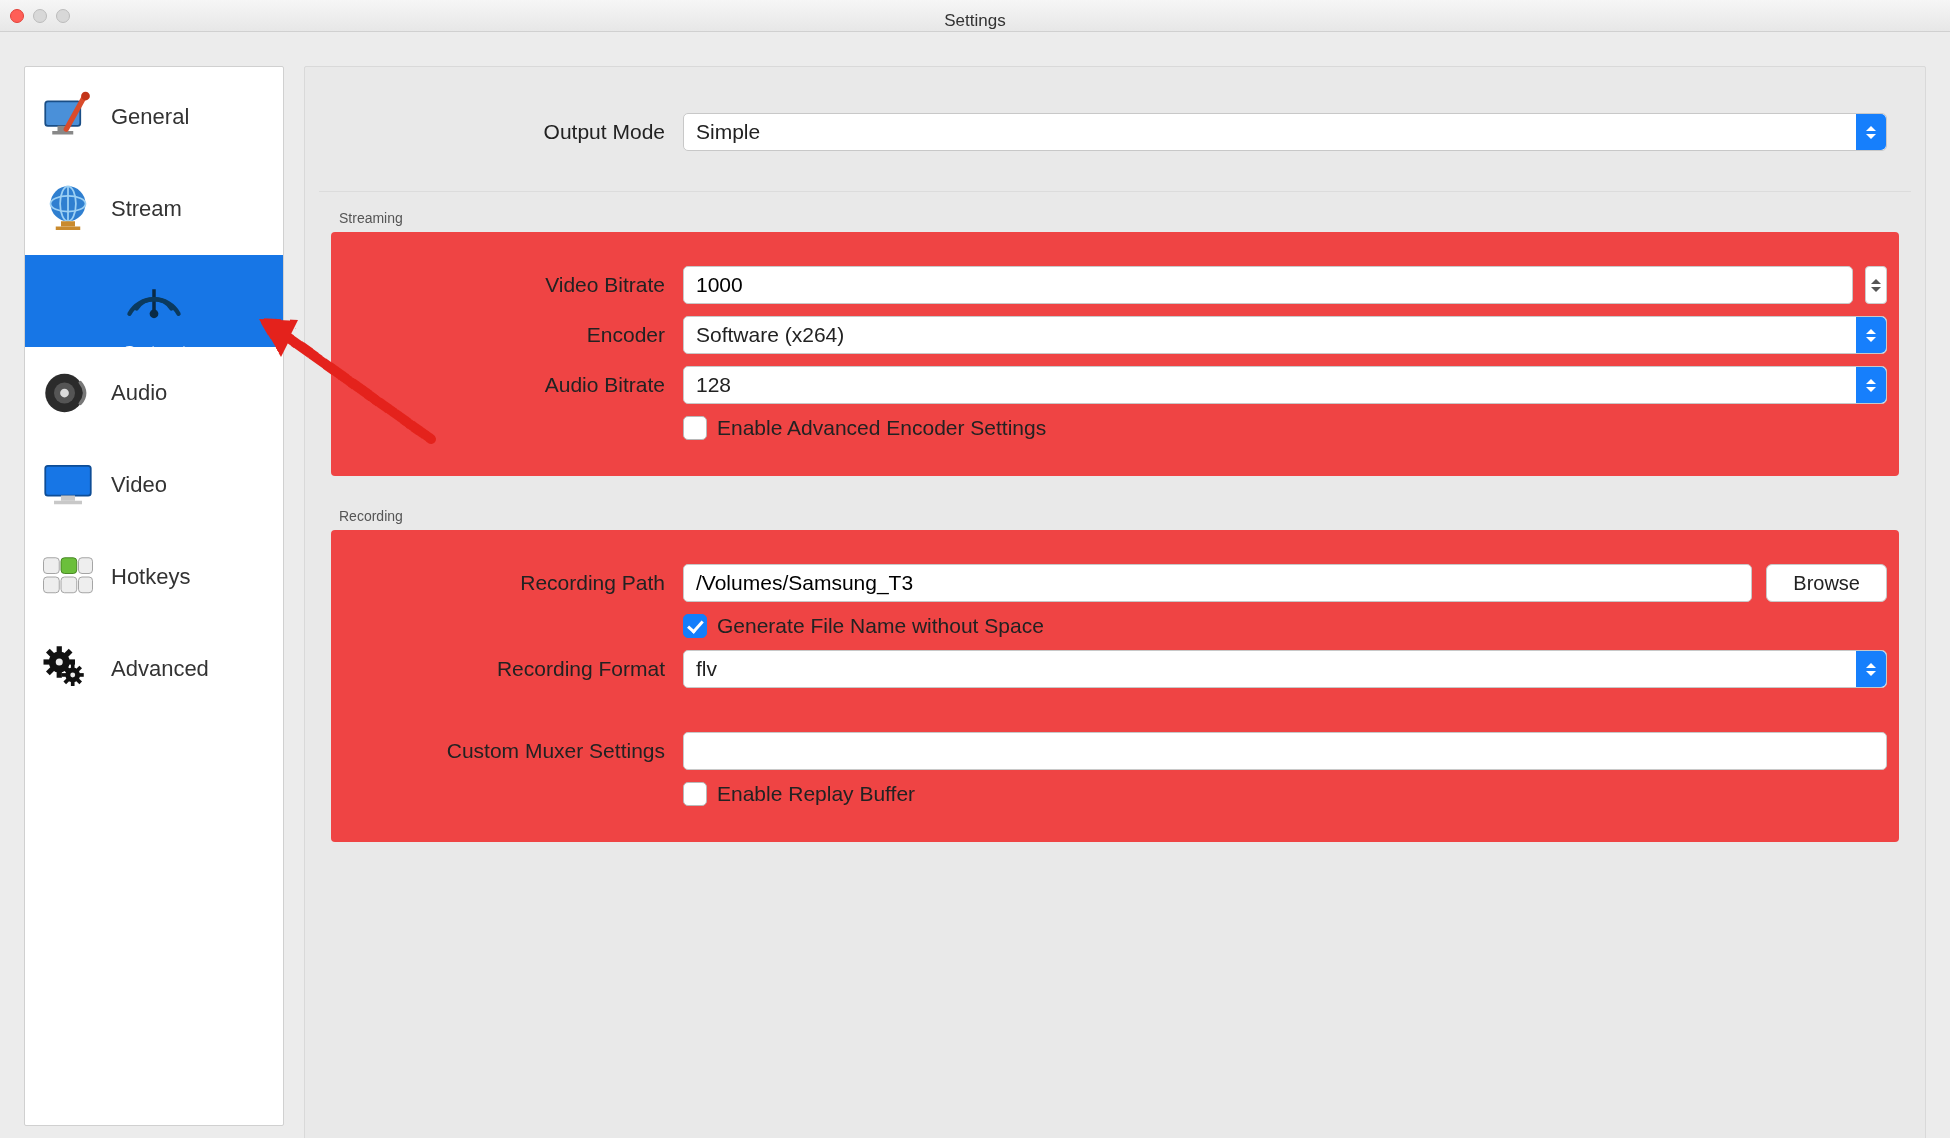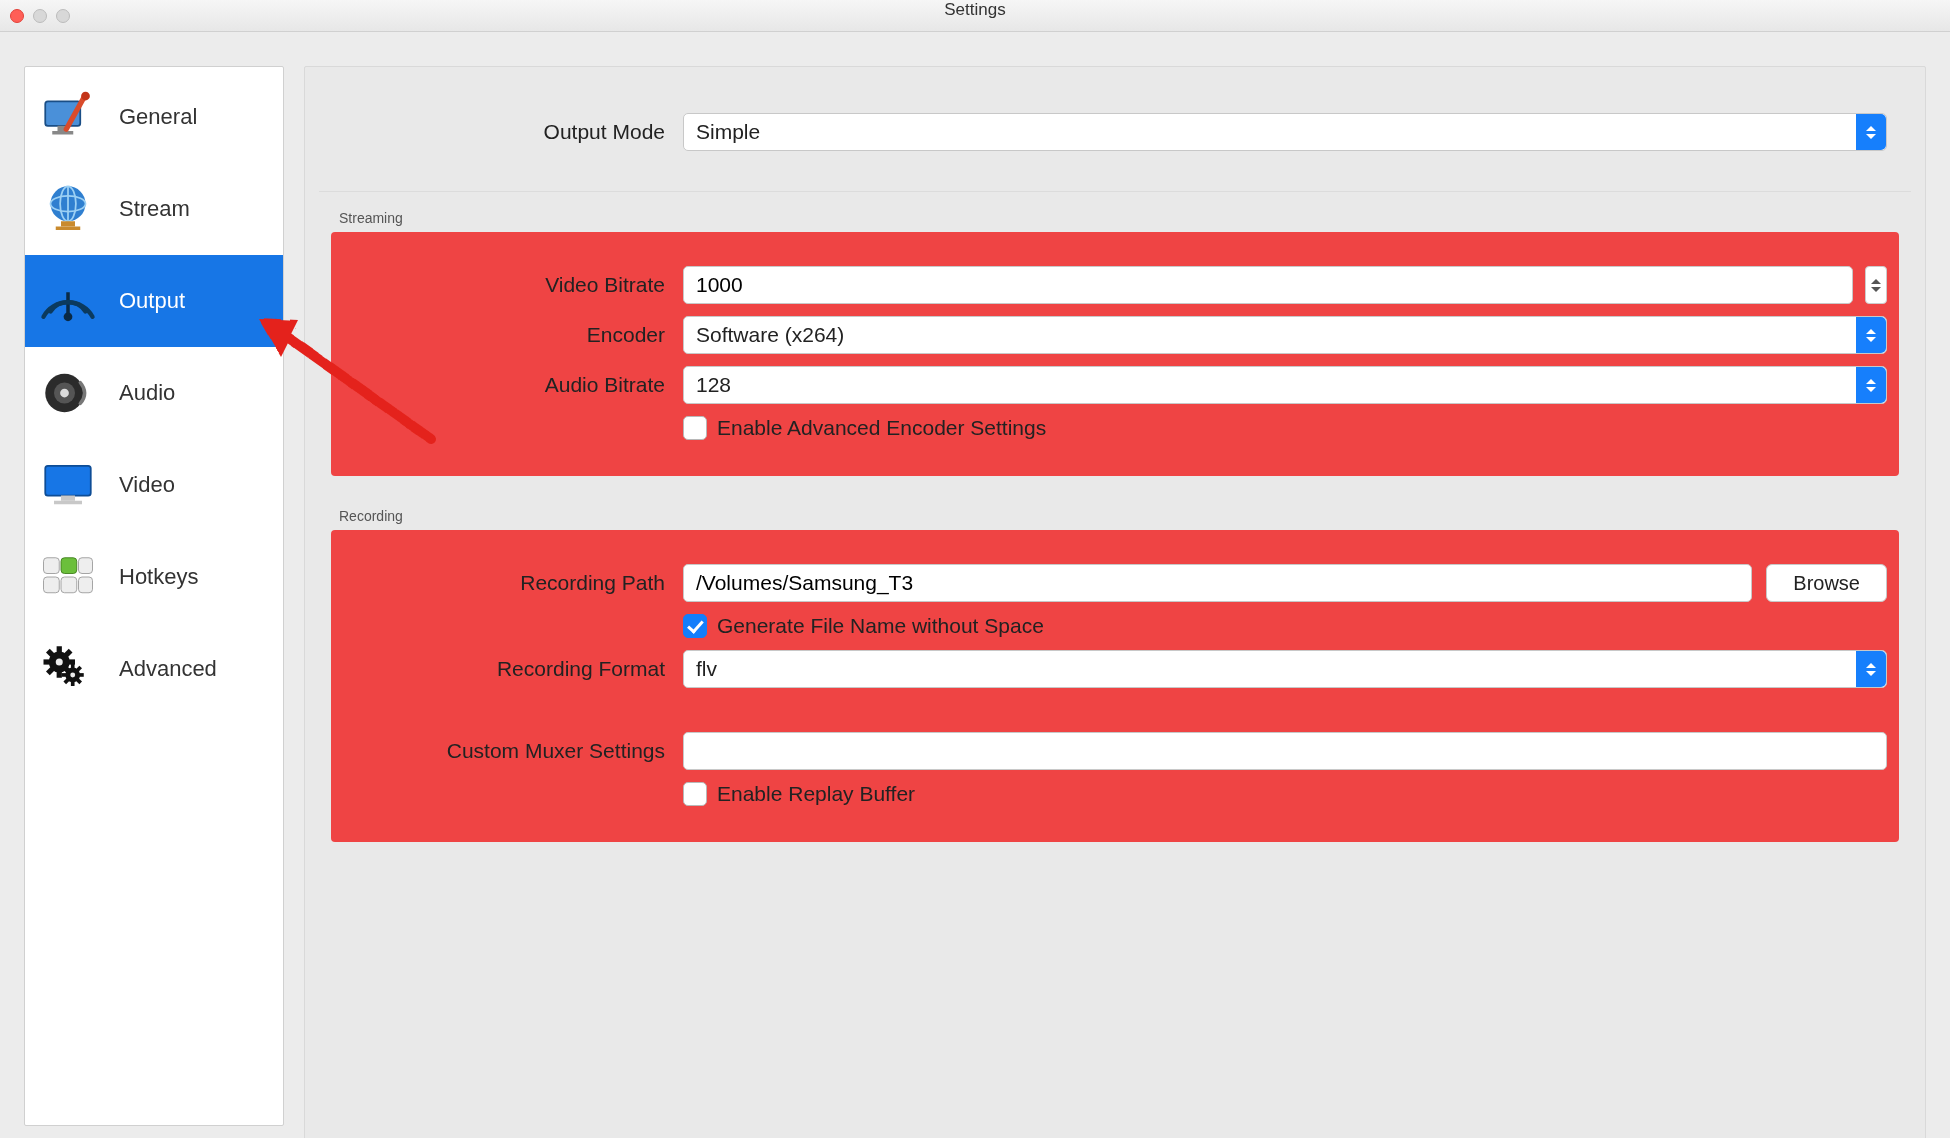--- a/index.html
+++ b/index.html
@@ -2,39 +2,39 @@
 <html><head>
 <meta charset="utf-8">
 <style>
   * { box-sizing: border-box; }
   html,body { margin:0; padding:0; height:100%; font-family: -apple-system, "Helvetica Neue", Arial, sans-serif; font-size:18px; color:#222; }
   body { background:#ececec; width:1950px; height:1138px; overflow:hidden; transform-origin: top left; }
   
   
   .titlebar {
     height:32px; background:linear-gradient(#f6f6f6,#e7e7e7);
-    border-bottom:1px solid #d0d0d0; display:flex; align-items:flex-start;
+    border-bottom:1px solid #d0d0d0; display:flex; align-items:flex-end;
     padding:0 10px; position:relative;
   }
   .traffic { display:flex; gap:9px; position:absolute; left:10px; top:9px;}
   .dot { width:14px; height:14px; border-radius:50%; }
   .dot.red { background:#ff5f57; border:1px solid #e24239;}
   .dot.grey { background:#d8d8d8; border:1px solid #bcbcbc;}
   .title { margin:0 auto; font-size:17px; color:#333;}
   
   .content { display:flex; padding:34px 24px 0 24px; gap:20px;}
   .sidebar {
     width:260px; background:#fff; border:1px solid #d0d0d0; border-radius:2px;
     padding:4px 0; height:1060px;
   }
   .sidebar-item {
-    display:flex; align-items:center; gap:20px; padding:12px 12px; height:92px;
+    display:flex; align-items:center; gap:12px; padding:12px 12px; height:92px;
     font-size:22px; color:#333; cursor:default;
   }
-  .sidebar-item.active { background:#1776e6; color:#fff;}
+  .sidebar-item.active { background:#1776e6; color:#fff;flex-direction:column;}
   .sidebar-item .ic { width:62px; height:62px; display:flex; align-items:center; justify-content:center; flex-shrink:0;}
   .sidebar-item svg { width:56px; height:56px; }
   .main {
     flex:1; background:#e9e9e9; border:1px solid #d9d9d9; border-radius:2px;
     padding:14px; height:1116px; overflow:hidden;
   }
   .toprow { padding:20px 24px 28px 24px; border-bottom:1px solid #dcdcdc;}
   .row { display:flex; align-items:center; margin:12px 0;}
   .label { width:340px; text-align:right; padding-right:18px; font-size:21px;}
   .ctrl { flex:1; display:flex; align-items:center; gap:14px;}

